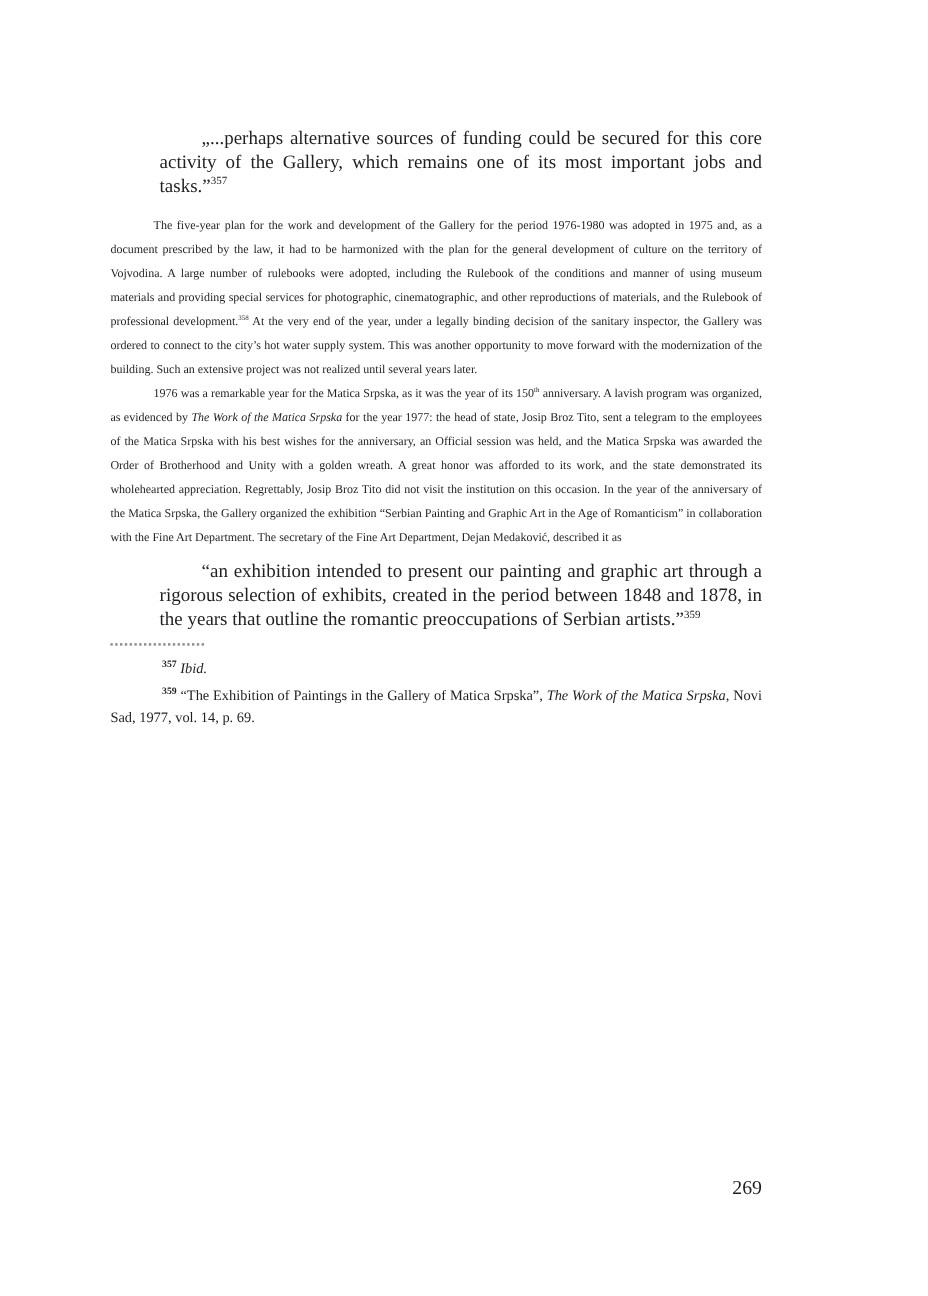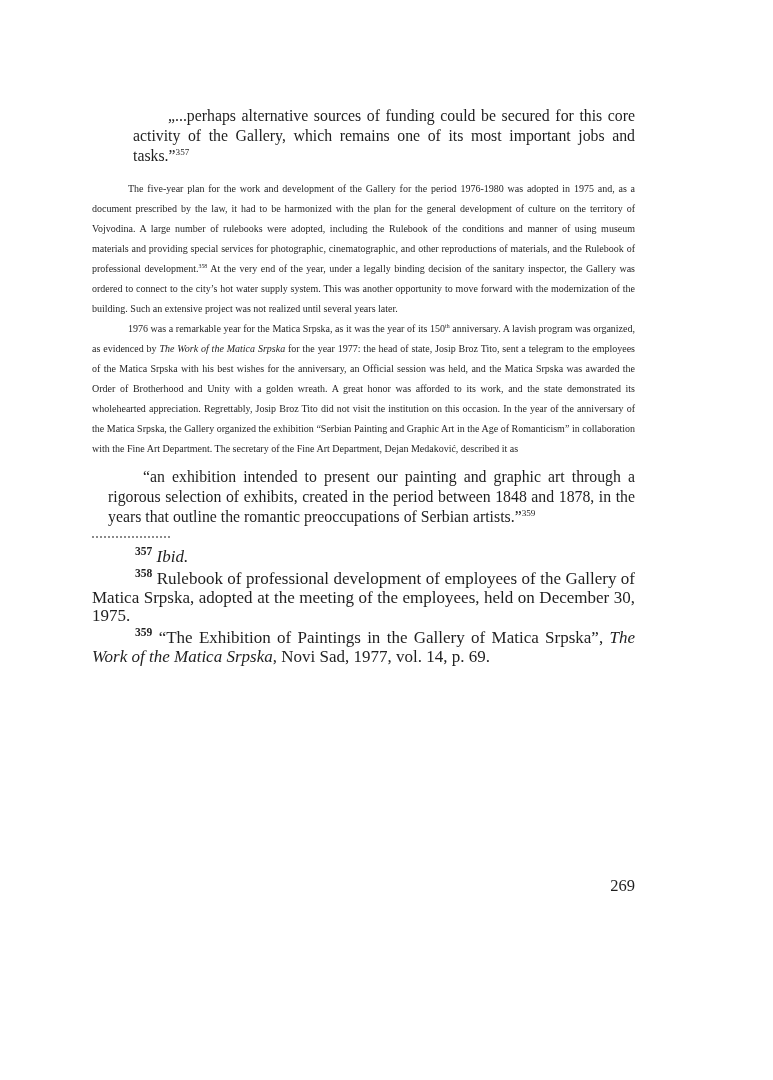--- a/index.html
+++ b/index.html
@@ -25,21 +25,21 @@
     width: 543px;
   }
   .bq {
     margin: 0 0 13px 41px;
     font-size: 15.8px;
     line-height: 20px;
     text-align: justify;
     text-indent: 35px;
   }
   .bq2 {
-    margin: 8px 0 9px 16px;
+    margin: 8px 0 9px 41px;
   }
   p.body {
     margin: 0;
     font-size: 10px;
     line-height: 20px;
     text-align: justify;
     text-indent: 36px;
   }
   sup {
     font-size: 58%;
@@ -51,28 +51,28 @@
     font-size: 68%;
   }
   .fn-sep {
     width: 78px;
     height: 0;
     border-top: 2px dotted #8a8a8a;
     margin: 5px 0 10px 0;
   }
   .footnotes p.fn {
     margin: 0 0 3.5px 0;
-    font-size: 17px;
+    font-size: 12px;
     line-height: 18.5px;
     text-align: justify;
     text-indent: 43px;
   }
   .page-number {
     position: absolute;
-    top: 876px;
+    top: 980px;
     right: 138px;
     font-size: 16.5px;
     line-height: 20px;
   }
   i { font-style: italic; }
 </style>
 </head>
 <body>
 
 <div class="page">
@@ -84,20 +84,19 @@
 
     <p class="body"><span>1976 was a remarkable year for the Matica Srpska, as it was the year of its 150</span><sup>th</sup><span> anniversary. A lavish program was organized, as evidenced by </span><i>The Work of the Matica Srpska</i><span> for the year 1977: the head of state, Josip Broz Tito, sent a telegram to the employees of the Matica Srpska with his best wishes for the anniversary, an Official session was held, and the Matica Srpska was awarded the Order of Brotherhood and Unity with a golden wreath. A great honor was afforded to its work, and the state demonstrated its wholehearted appreciation. Regrettably, Josip Broz Tito did not visit the institution on this occasion. In the year of the anniversary of the Matica Srpska, the Gallery organized the exhibition “Serbian Painting and Graphic Art in the Age of Romanticism” in collaboration with the Fine Art Department. The secretary of the Fine Art Department, Dejan Medaković, described it as</span></p>
 
     <blockquote class="bq bq2"><span>“an exhibition intended to present our painting and graphic art through a rigorous selection of exhibits, created in the period between 1848 and 1878, in the years that outline the romantic preoccupations of Serbian artists.”</span><sup>359</sup></blockquote>
 
 
     <div class="fn-sep"></div>
 
     <section class="footnotes">
       <p class="fn"><sup class="b">357</sup><span> </span><i>Ibid.</i></p>
-      <p class="fn"><sup class="b">358</sup><span> Rulebook of professional development of employees of the Gallery of Matica Srpska, adopted at the meeting of the employees, held on December 30, 1975.</span></p>
       <p class="fn"><sup class="b">359</sup><span> “The Exhibition of Paintings in the Gallery of Matica Srpska”, </span><i>The Work of the Matica Srpska</i><span>, Novi Sad, 1977, vol. 14, p. 69.</span></p>
     </section>
 
   </div>
 
   <div class="page-number">269</div>
 </div>
 
 </body></html>

